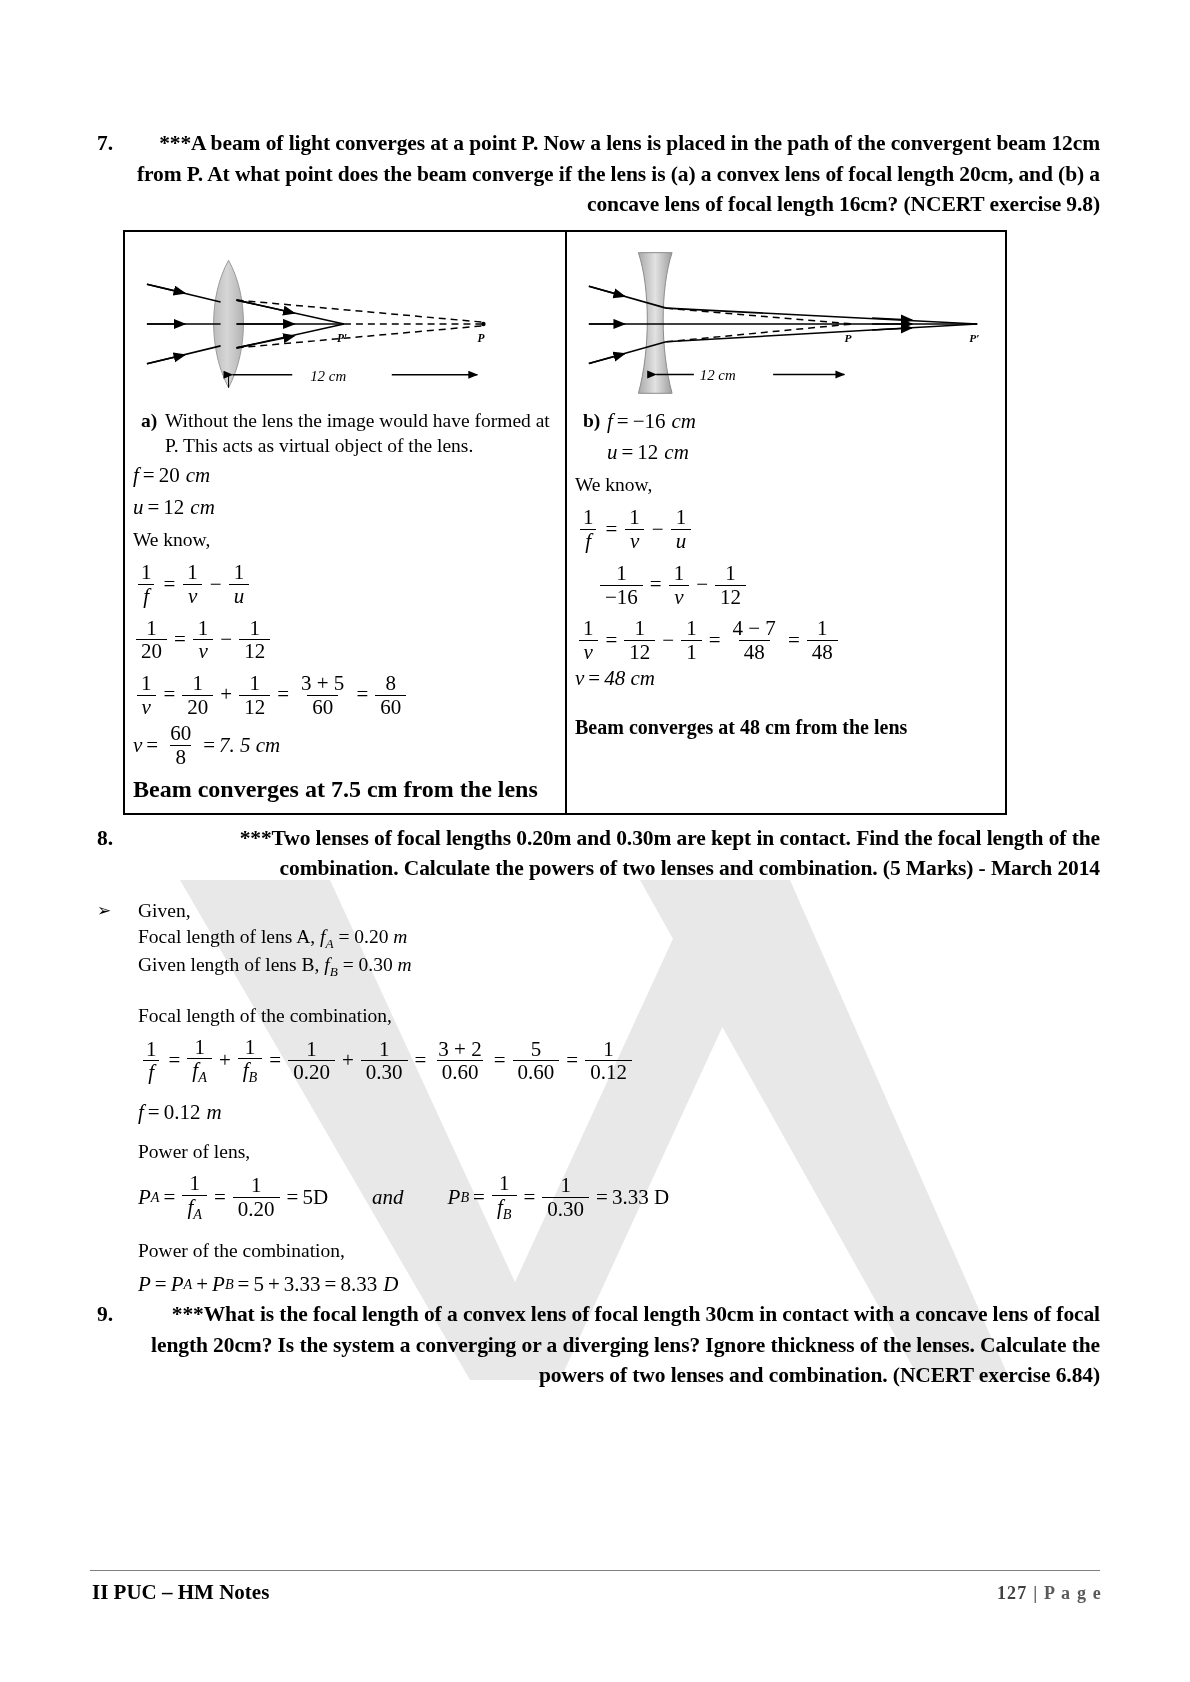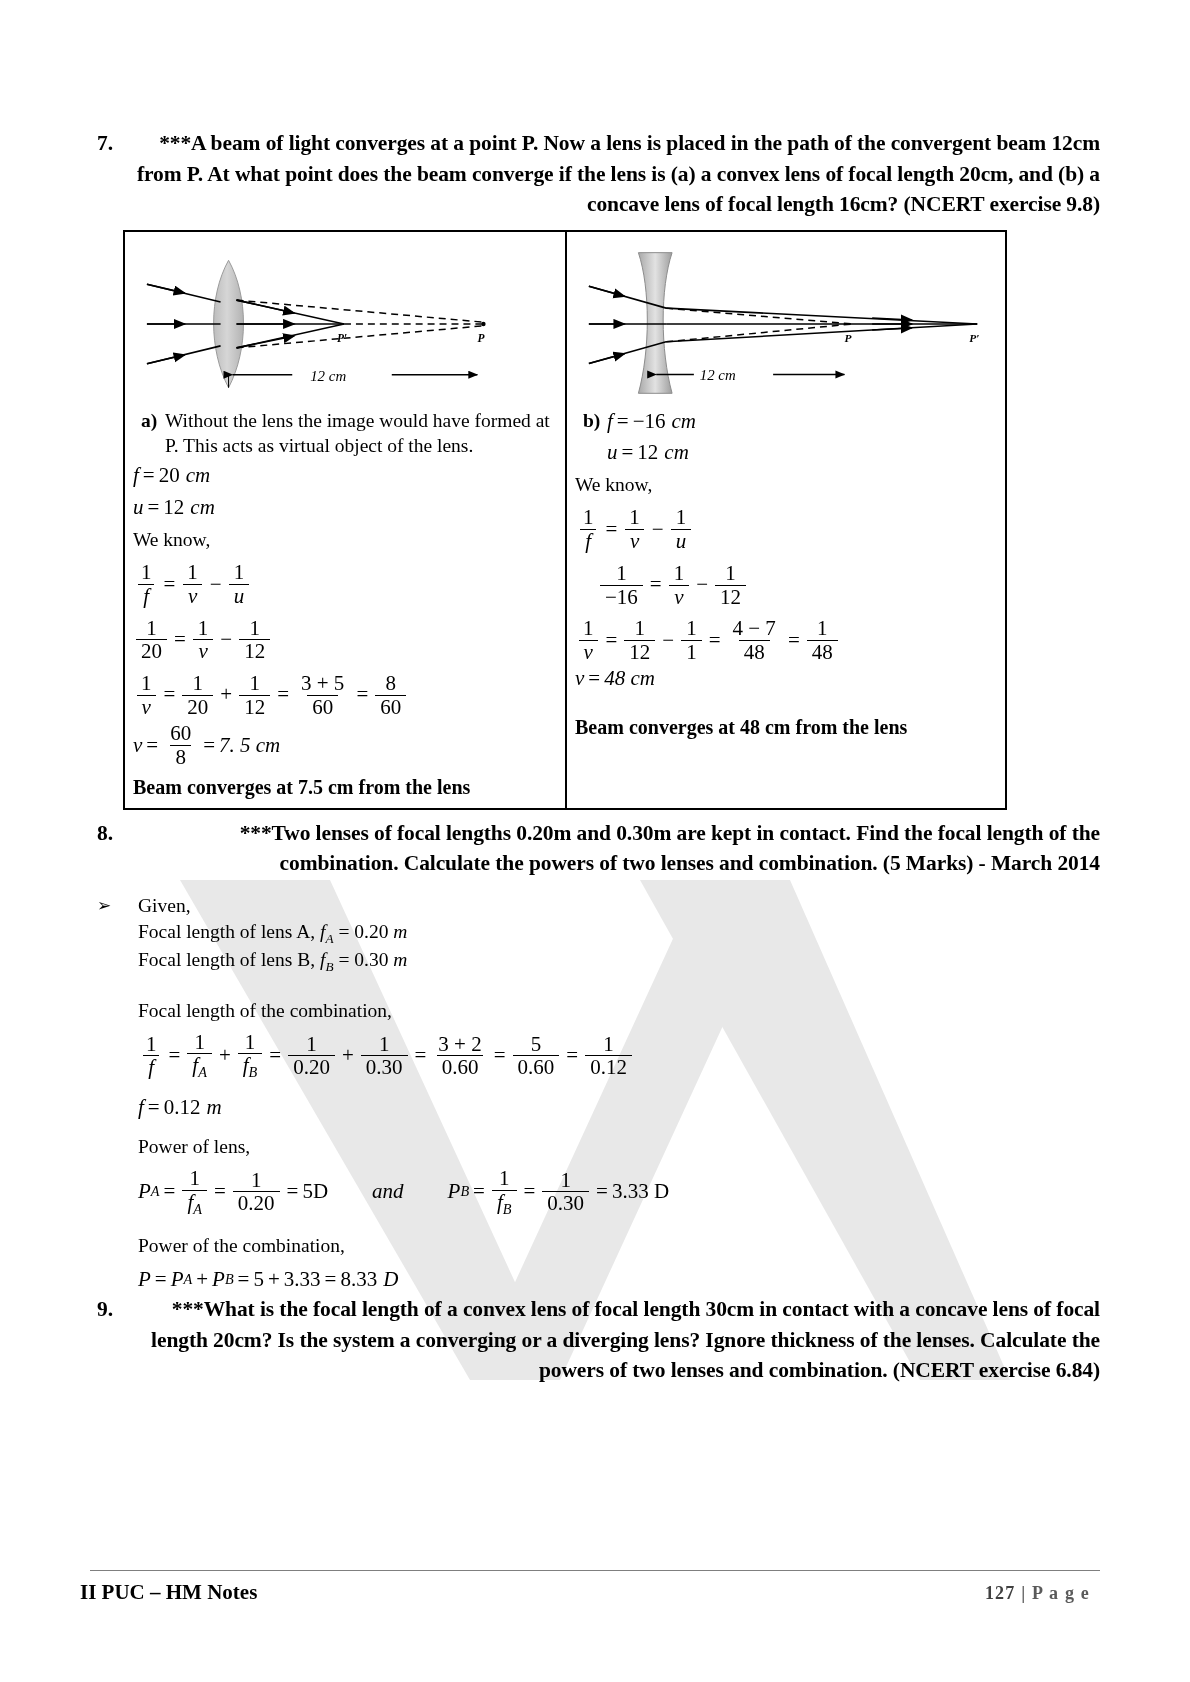--- a/index.html
+++ b/index.html
@@ -161,21 +161,21 @@
   .footer-rule {
     position: absolute;
     left: 90px;
     top: 1570px;
     width: 1010px;
     border-top: 1.5px solid #7f7f7f;
     z-index: 2;
   }
   .footer {
     position: absolute;
-    left: 80px;
+    left: 92px;
     top: 1580px;
     width: 1010px;
     display: flex;
     justify-content: space-between;
     align-items: baseline;
     font-size: 21px;
     font-weight: bold;
     z-index: 2;
     text-align: center;
   }
@@ -339,21 +339,21 @@
           <span class="mi">v</span>
           <span class="op">=</span>
           <span class="frac">
             <span class="num">60</span>
             <span class="den">8</span>
           </span>
           <span class="op">=</span>
           <span class="boldit">7. 5 cm</span>
         </div>
 
-        <div class="bold" style="margin-top:5px;font-size:20px">Beam converges at 7.5 cm from the lens</div>
+        <div class="bold" style="margin-top:5px;font-size:24px">Beam converges at 7.5 cm from the lens</div>
       </div>
     </div>
 
     <div class="cell cell-right">
 
       <svg class="diagram" viewBox="0 0 426 167" xmlns="http://www.w3.org/2000/svg">
         <defs>
           <linearGradient id="ccv" x1="0" y1="0" x2="1" y2="0">
             <stop offset="0%" stop-color="#a9a9a9"></stop>
             <stop offset="50%" stop-color="#e2e2e2"></stop>
@@ -493,21 +493,21 @@
   </div>
 
   <div class="bullet-row">
     <div class="bullet-mark">➢</div>
     <div class="bullet-body">
       <div>Given,</div>
       <div>
         <span>Focal length of lens A, </span><span class="mi">f</span><span class="sub">A</span><span> = </span><span>0.20</span>&nbsp;<span class="mi">m</span>
       </div>
       <div>
-        <span>Focal length of lens B, </span><span class="mi">f</span><span class="sub">B</span><span> = </span><span>0.30</span>&nbsp;<span class="mi">m</span>
+        <span>Given length of lens B, </span><span class="mi">f</span><span class="sub">B</span><span> = </span><span>0.30</span>&nbsp;<span class="mi">m</span>
       </div>
     </div>
   </div>
 
   <div class="sol8">
 
     <div style="margin-top:24px">Focal length of the combination,</div>
 
     <div class="mathline mt10">
       <span class="frac">

